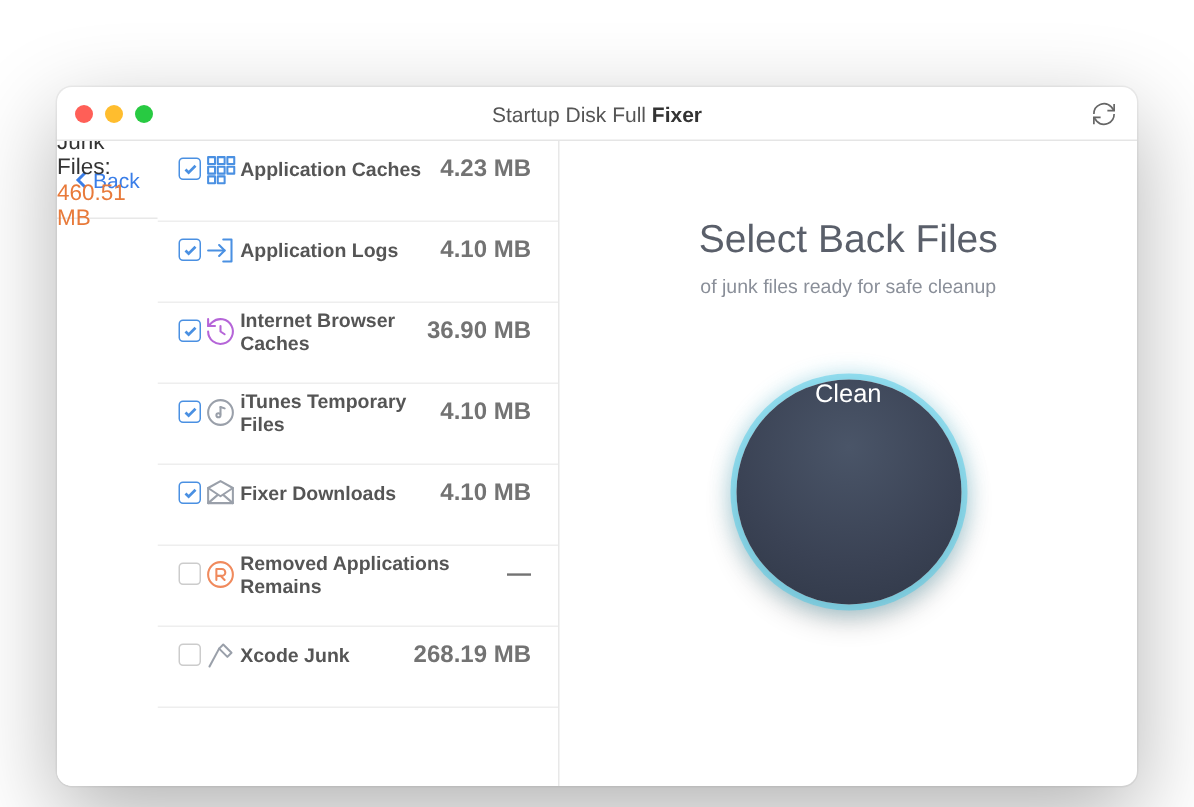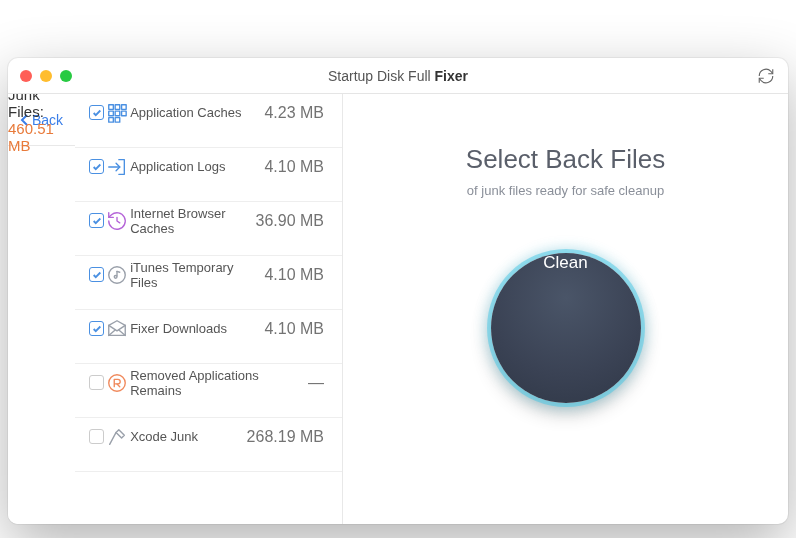--- a/index.html
+++ b/index.html
@@ -6,21 +6,21 @@
     body {
       background: #fff;
       font-family: -apple-system, BlinkMacSystemFont, "Helvetica Neue", Arial, sans-serif;
       display: flex;
       align-items: center;
       justify-content: center;
       width: 796px;
       height: 538px;
     }
     .window {
-      width: 780px;
+      width: 720px;
       height: 466px;
       background: #fff;
       border-radius: 10px;
       box-shadow: 0 20px 60px rgba(0,0,0,0.3), 0 0 0 1px rgba(0,0,0,0.05);
       overflow: hidden;
       display: flex;
       flex-direction: column;
       margin-top: 44px;
     }
     .titlebar {
@@ -98,20 +98,21 @@
       flex: 1;
       overflow-y: auto;
     }
     .list-row {
       height: 54px;
       display: flex;
       align-items: center;
       padding: 0 18px 16px 14px;
       border-bottom: 1px solid #eee;
       cursor: pointer;
+      font-weight: bold;
     }
     .checkbox {
       width: 15px; height: 15px;
       border: 1.5px solid #4a90e2;
       border-radius: 3px;
       display: flex;
       align-items: center;
       justify-content: center;
       flex-shrink: 0;
     }

